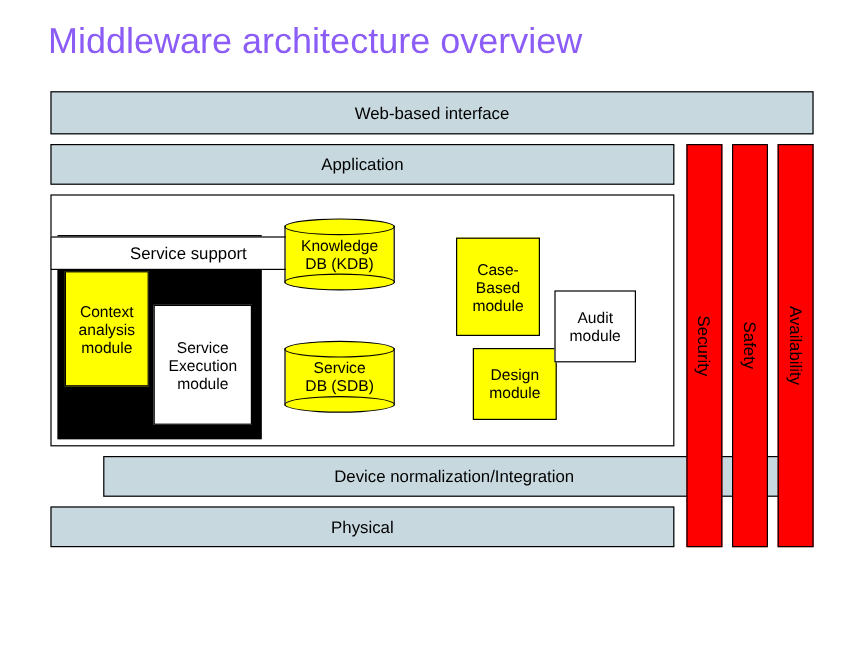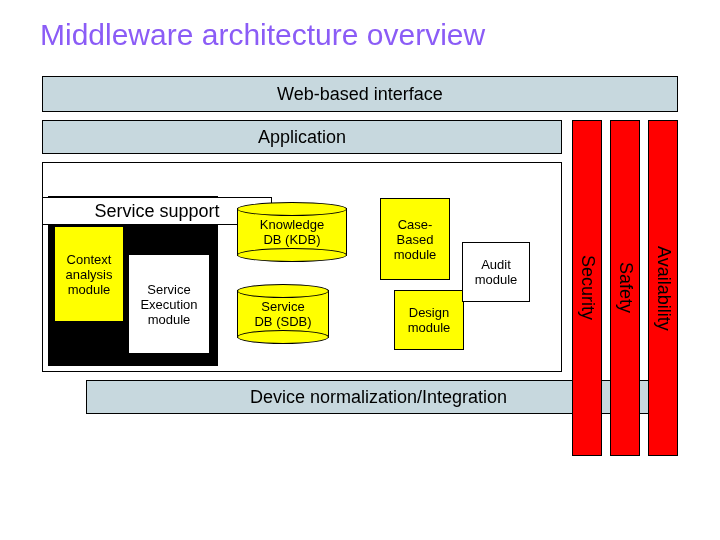--- a/index.html
+++ b/index.html
@@ -23,21 +23,21 @@
     top: 76px;
     width: 636px;
     height: 420px;
   }
   .layer {
     position: absolute;
     border: 1px solid #000;
     display: flex;
     align-items: center;
     justify-content: center;
-    font-size: 18px;
+    font-size: 14px;
     text-align: center;
   }
   .blue { background: #c7d8de; }
   .white { background: #fff; }
   .yellow { background: #ffff00; }
   .red { background: #ff0000; }
   .vert {
     writing-mode: vertical-rl;
     text-orientation: mixed;
   }
@@ -88,21 +88,21 @@
   <div class="layer" style="left:6px; top:120px; width:170px; height:170px; background:#000; z-index:1;"></div>
 
   <div class="layer yellow" style="left:12px; top:150px; width:70px; height:96px; z-index:3; font-size:13px; white-space:pre-line;">Context
 analysis
 module</div>
 
   <div class="layer white" style="left:86px; top:178px; width:82px; height:100px; z-index:3; font-size:13px; white-space:pre-line;">Service
 Execution
 module</div>
 
-  <div class="db" style="left:196px; top:132px; width:108px; height:48px; z-index:3;">
+  <div class="db" style="left:196px; top:112px; width:90px; height:48px; z-index:3;">
     <div class="db-body"></div>
     <div class="db-label" style="white-space:pre-line;">Knowledge
 DB (KDB)</div>
   </div>
 
   <div class="db" style="left:196px; top:214px; width:90px; height:48px; z-index:3;">
     <div class="db-body"></div>
     <div class="db-label" style="white-space:pre-line;">Service
 DB (SDB)</div>
   </div>
@@ -112,20 +112,21 @@
 module</div>
 
   <div class="layer yellow" style="left:352px; top:214px; width:70px; height:60px; z-index:3; font-size:13px; white-space:pre-line;">Design
 module</div>
 
   <div class="layer white" style="left:420px; top:166px; width:68px; height:60px; z-index:3; font-size:13px; white-space:pre-line;">Audit
 module</div>
 
   <div class="layer blue" style="left:0; top:304px; width:585px; height:34px;margin-left:44px;">Device normalization/Integration</div>
 
+  <div class="layer blue" style="left:0; top:346px; width:520px; height:34px;">Physical</div>
 
   <div class="layer red vert" style="left:530px; top:44px; width:30px; height:336px;">Security</div>
 
   <div class="layer red vert" style="left:568px; top:44px; width:30px; height:336px;">Safety</div>
 
   <div class="layer red vert" style="left:606px; top:44px; width:30px; height:336px;">Availability</div>
 
 </div>
 
 </body></html>

